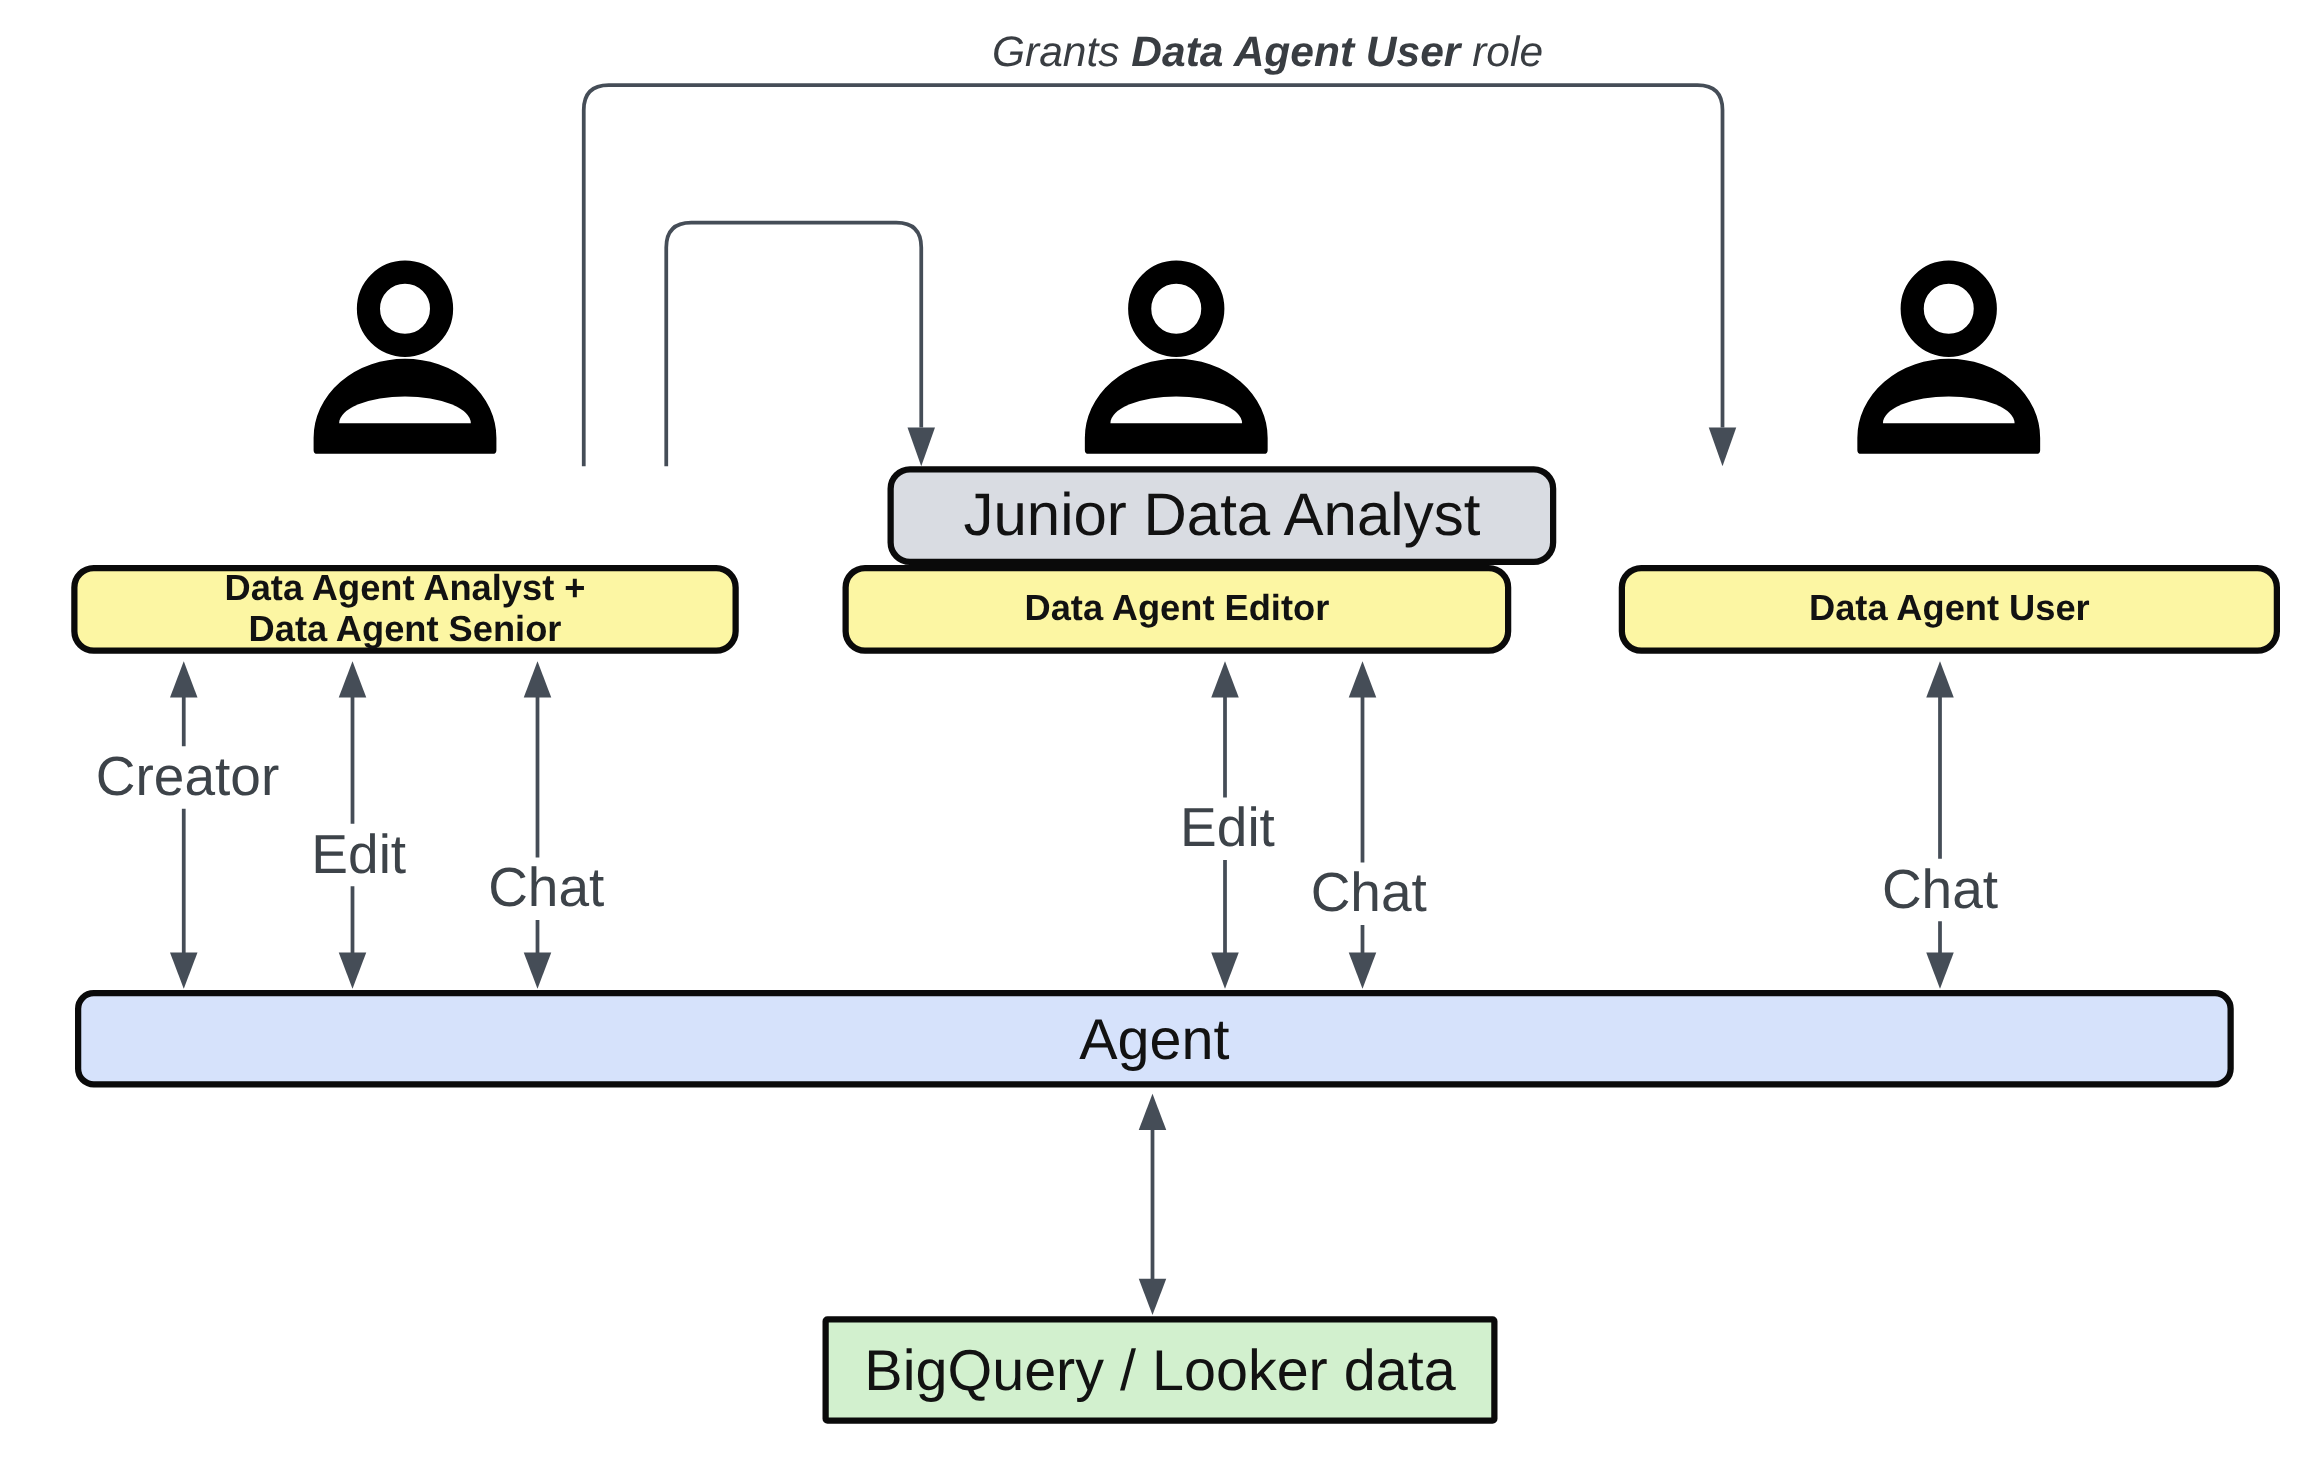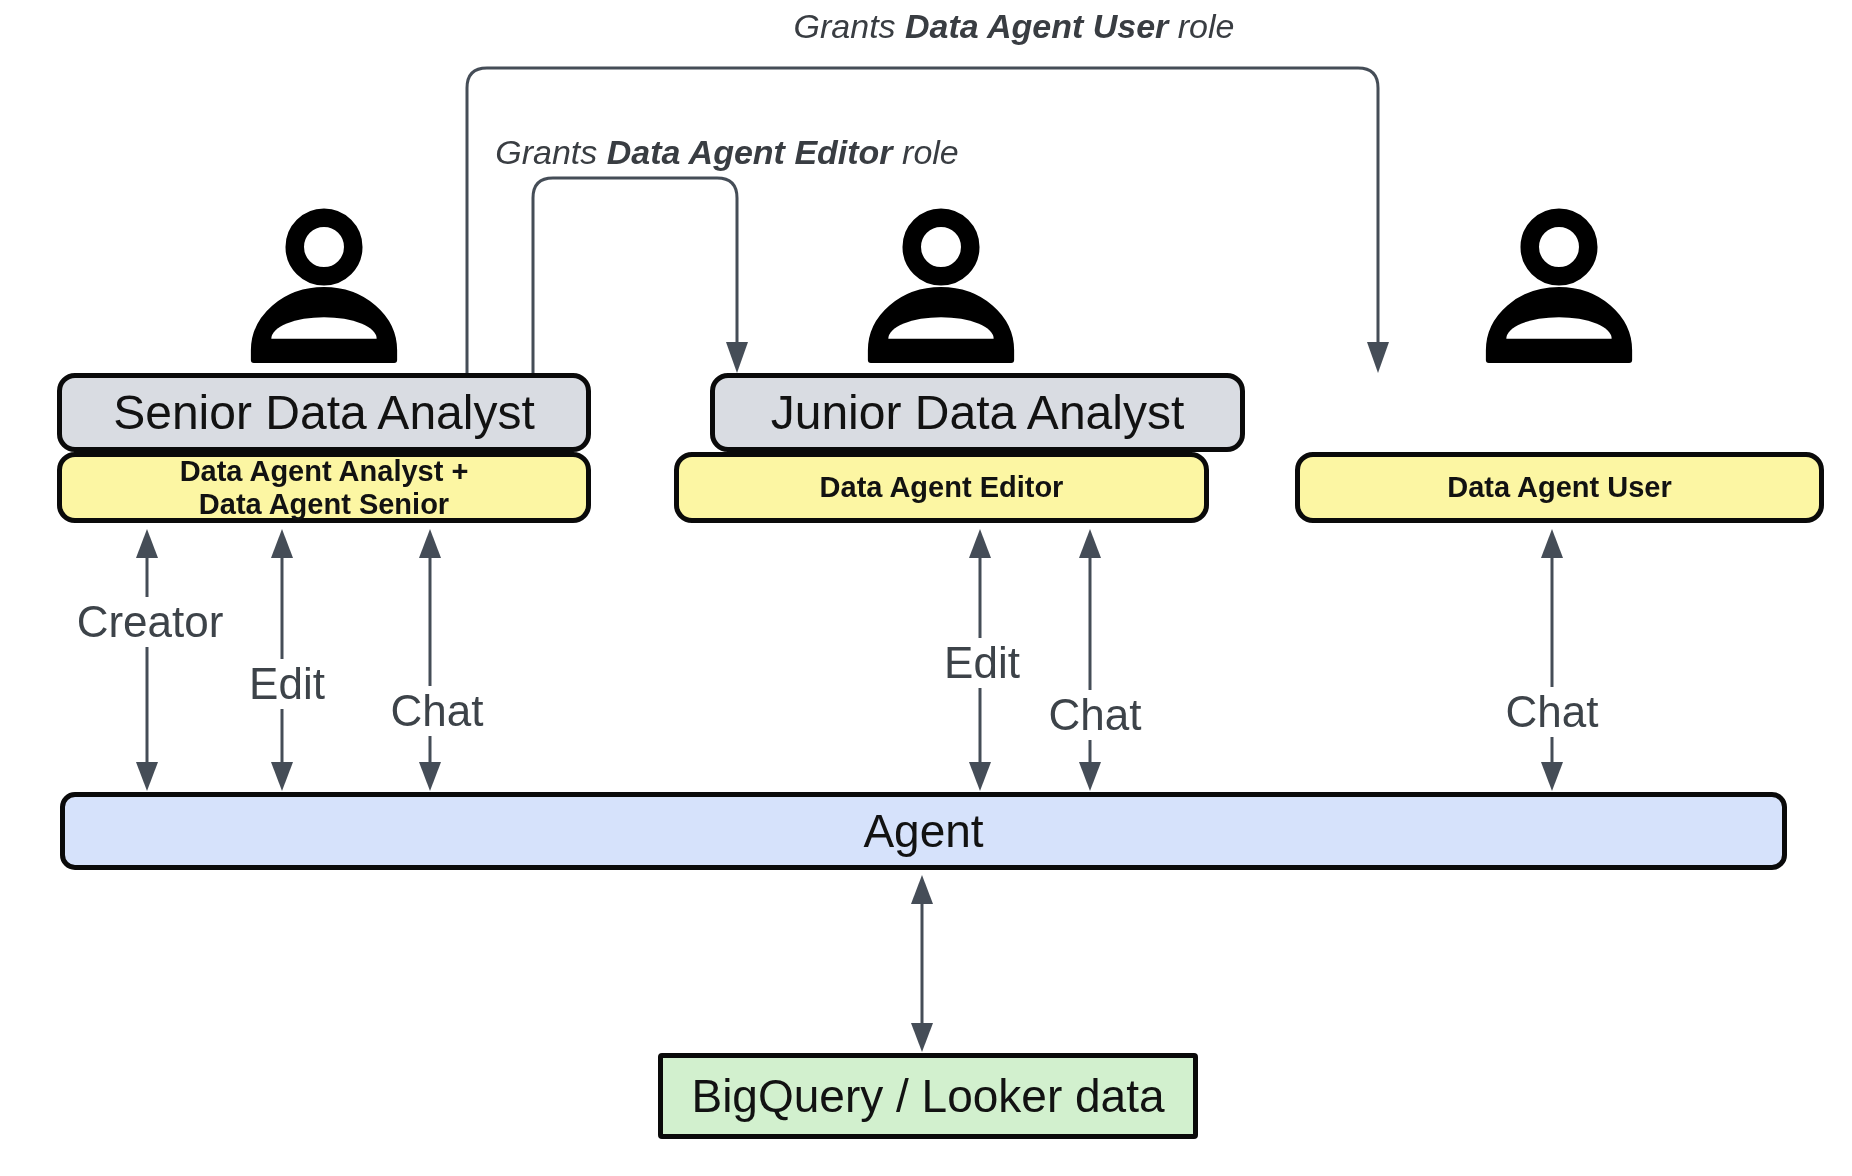--- a/index.html
+++ b/index.html
@@ -174,44 +174,38 @@
     <circle cx="80" cy="40" r="30" fill="none" stroke="#000000" stroke-width="19"></circle>
     <path d="M8,156 L8,146 A72,62 0 0 1 152,146 L152,156 Z" fill="#000000" stroke="#000000" stroke-width="6" stroke-linejoin="round"></path>
     <path d="M26,134 A54,22 0 0 1 134,134 Z" fill="#ffffff"></path>
   </svg>
   <svg class="person-icon" style="left:1481px; top:207px" viewBox="0 0 160 160">
     <circle cx="80" cy="40" r="30" fill="none" stroke="#000000" stroke-width="19"></circle>
     <path d="M8,156 L8,146 A72,62 0 0 1 152,146 L152,156 Z" fill="#000000" stroke="#000000" stroke-width="6" stroke-linejoin="round"></path>
     <path d="M26,134 A54,22 0 0 1 134,134 Z" fill="#ffffff"></path>
   </svg>
 
-  <div class="tbox" style="left:57px; width:534px">Senior Data Analyst</div>
   <div class="tbox" style="left:710px; width:535px">Junior Data Analyst</div>
 
   <div class="rbox" style="left:57px; width:534px">
     <div>Data Agent Analyst +</div>
     <div>Data Agent Senior</div>
   </div>
   <div class="rbox" style="left:674px; width:535px">
     <div>Data Agent Editor</div>
     <div></div>
   </div>
   <div class="rbox" style="left:1295px; width:529px">
     <div>Data Agent User</div>
     <div></div>
   </div>
 
-  <div class="glabel" style="left:1014px; top:26px">
+  <div class="glabel" style="left:1014px; top:42px">
     <span>Grants</span>
     <strong>Data Agent User</strong>
-    <span>role</span>
-  </div>
-  <div class="glabel" style="left:727px; top:152px">
-    <span>Grants</span>
-    <strong>Data Agent Editor</strong>
     <span>role</span>
   </div>
 
   <div class="alabel" style="left:150px; top:622px">Creator</div>
   <div class="alabel" style="left:287px; top:684px">Edit</div>
   <div class="alabel" style="left:437px; top:711px">Chat</div>
   <div class="alabel" style="left:982px; top:663px">Edit</div>
   <div class="alabel" style="left:1095px; top:715px">Chat</div>
   <div class="alabel" style="left:1552px; top:712px">Chat</div>
 

